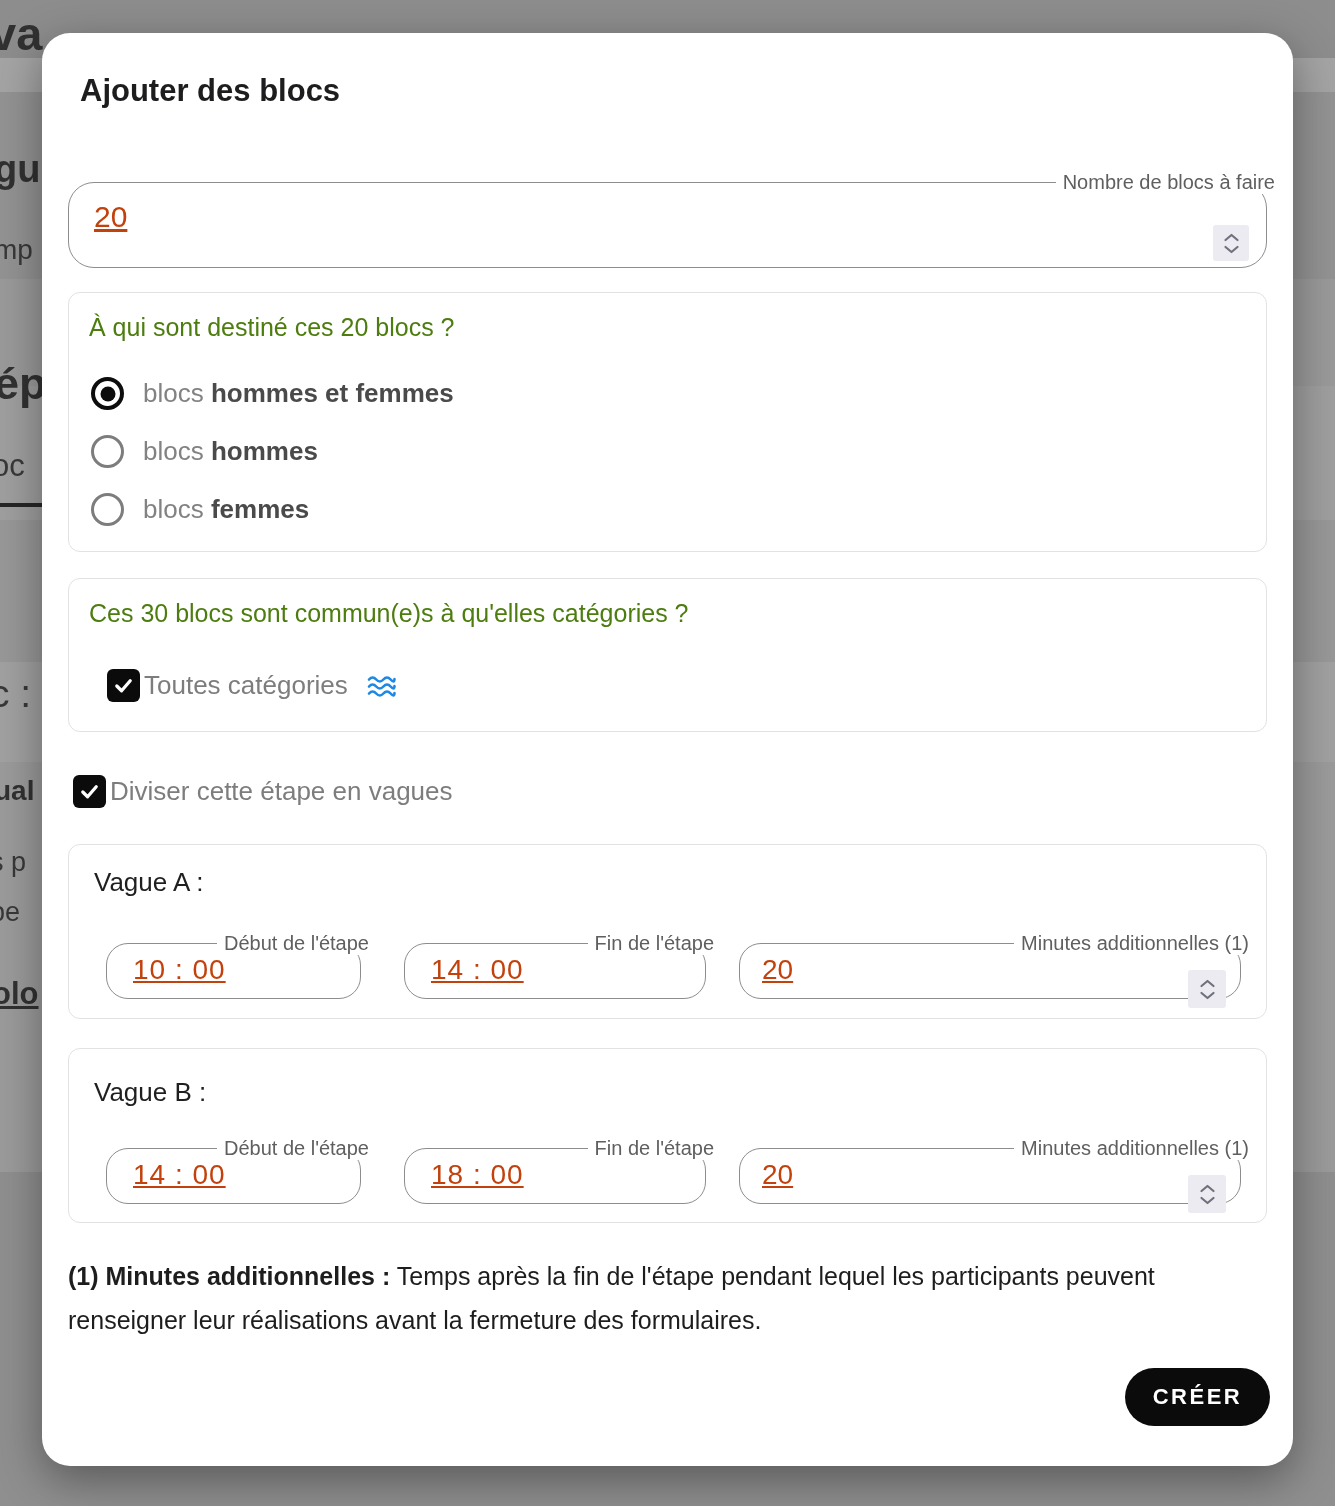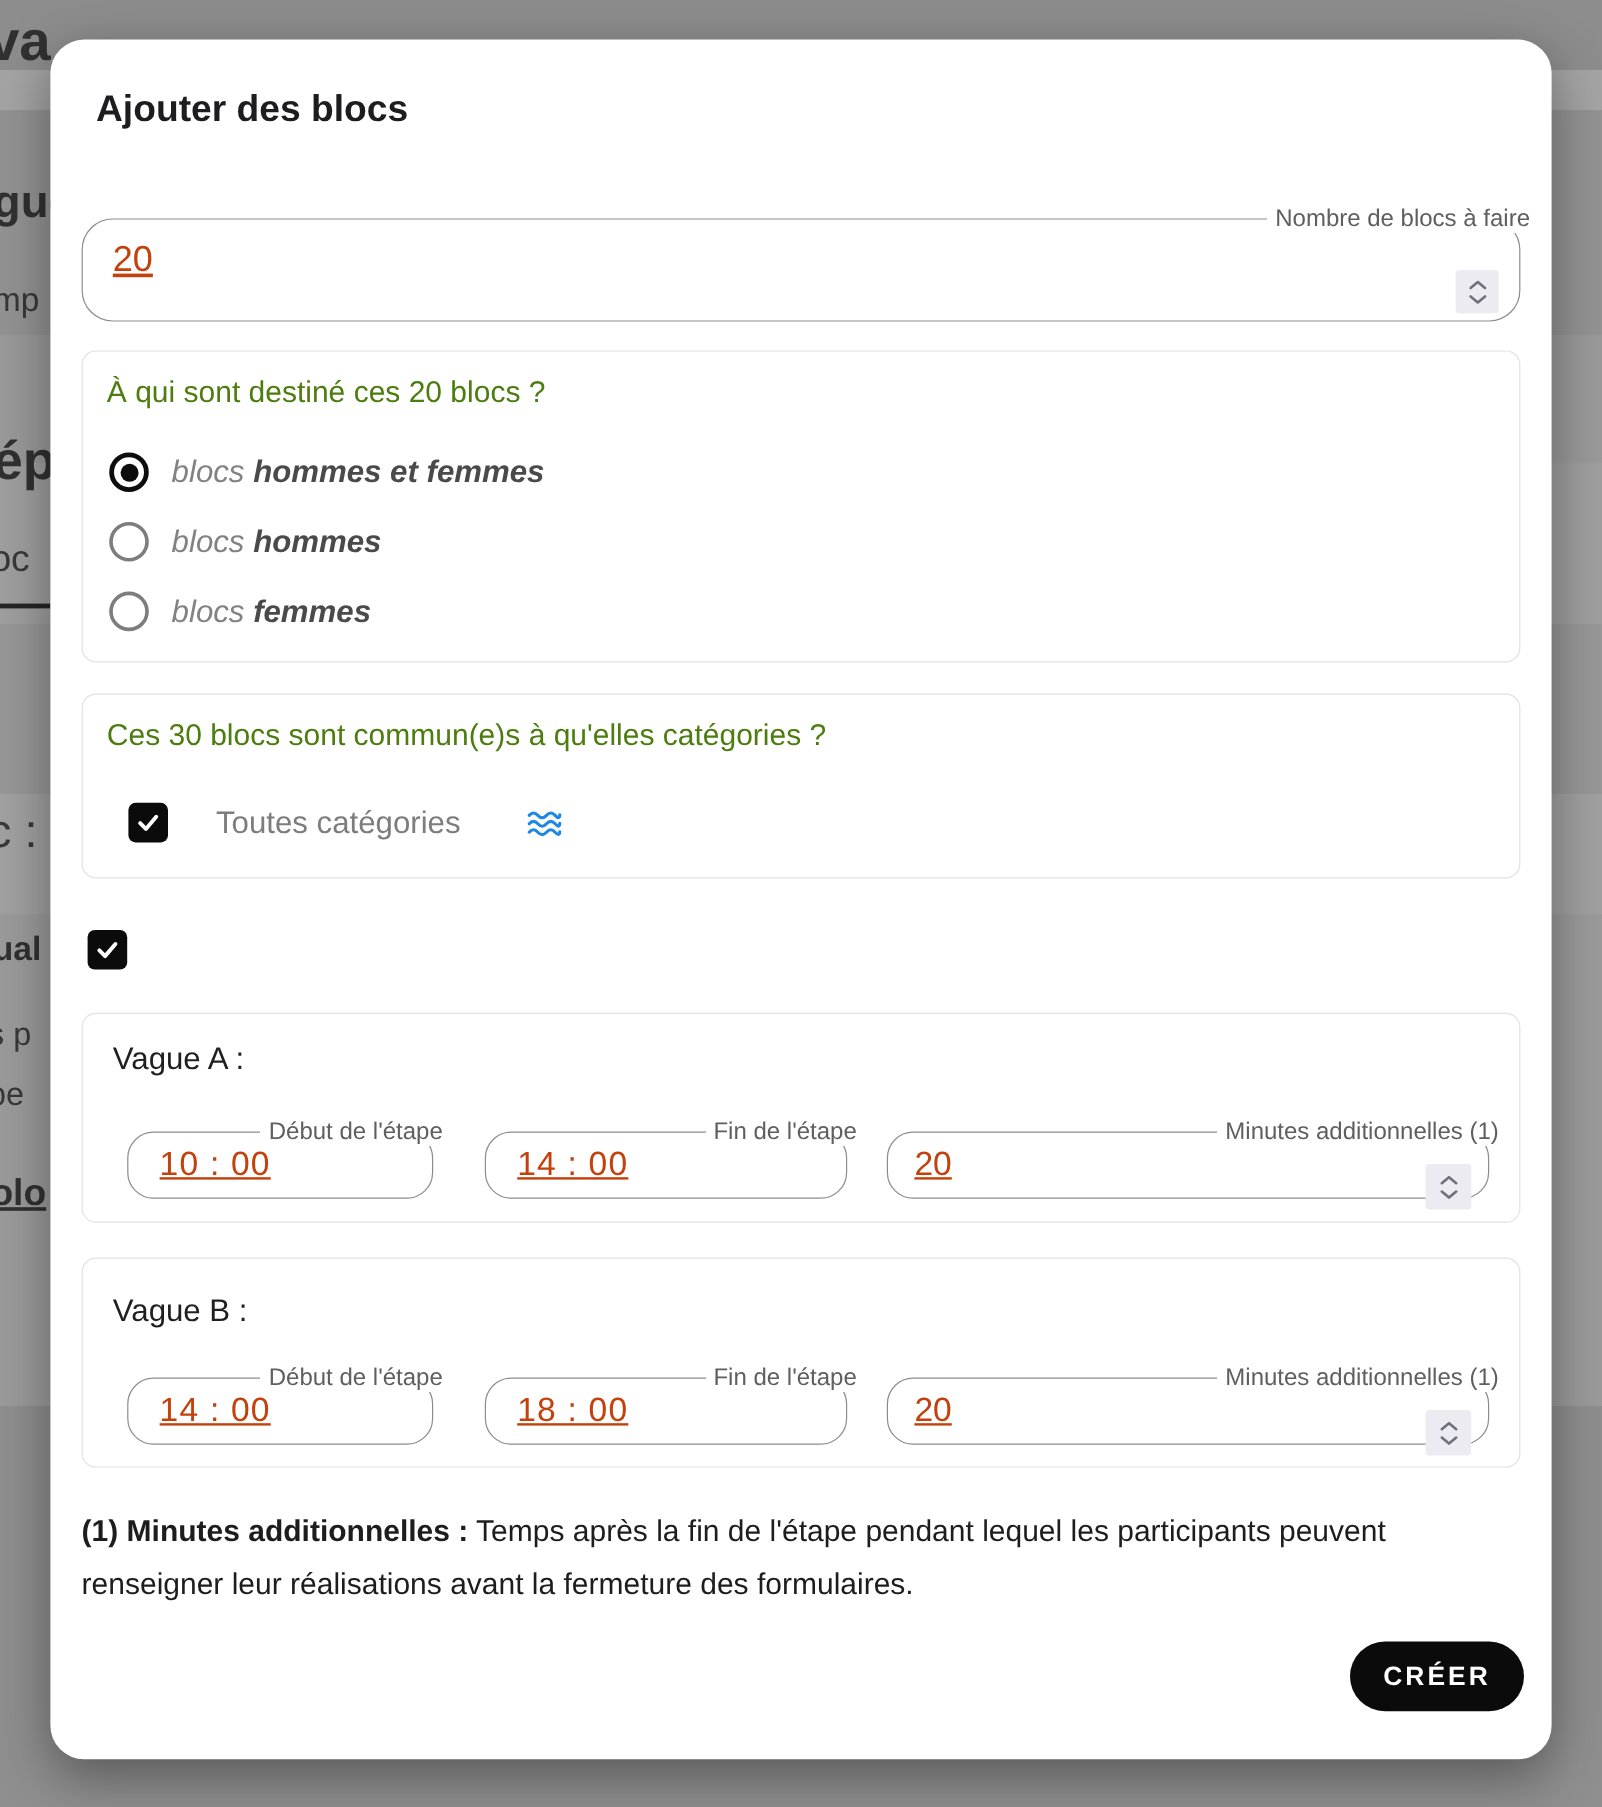--- a/index.html
+++ b/index.html
@@ -42,25 +42,25 @@
   .groupbox{
     position:absolute;box-sizing:border-box;
     border:1.5px solid #e2e2e2;border-radius:12px;background:#fff;
   }
   .question{position:absolute;left:20px;font-size:25px;color:#4d7c0f;}
 
   .radio-row{position:absolute;left:22px;display:flex;align-items:center;gap:19px;height:33px;}
   .radio{width:33px;height:33px;box-sizing:border-box;border-radius:50%;border:3.5px solid #7d7d7d;background:#fff;position:relative;flex:0 0 auto;}
   .radio.sel{border:4.5px solid #0d0d0d;}
   .radio.sel::after{content:"";position:absolute;left:50%;top:50%;width:15px;height:15px;transform:translate(-50%,-50%);border-radius:50%;background:#0d0d0d;}
-  .rlabel{font-size:26px;color:#828282;font-style:italic;}
+  .rlabel{font-size:26px;color:#828282;}
   .rlabel b{color:#4a4a4a;font-weight:bold;}
 
   .checkbox{width:33px;height:33px;background:#0b0b0b;border-radius:6px;display:flex;align-items:center;justify-content:center;flex:0 0 auto;}
-  .check-row{position:absolute;display:flex;align-items:center;gap:40px;}
+  .check-row{position:absolute;display:flex;align-items:center;gap:4px;}
   .clabel{font-size:26px;color:#7d7d7d;}
 
   .wave-title{position:absolute;left:25px;font-size:26px;color:#1f1f1f;}
 
   .spinner{
     position:absolute;background:#ebebf1;border-radius:3px;
     display:flex;flex-direction:column;align-items:center;justify-content:center;gap:3px;
   }
   .spin-big{width:36px;height:36px;right:17px;top:31px;}
   .spin-sm{width:38px;height:38px;right:14px;top:15px;}
@@ -147,20 +147,21 @@
       </span>
     </div>
   </div>
 
   <div class="check-row" style="left:31px;top:742px;">
     <span class="checkbox">
       <svg width="23" height="23" viewBox="0 0 24 24">
           <path d="M5 12.5 L10 17.5 L19 7" fill="none" stroke="#ffffff" stroke-width="3.4" stroke-linecap="round" stroke-linejoin="round"></path>
         </svg>
     </span>
+    <span class="clabel">Diviser cette étape en vagues</span>
   </div>
 
   <div class="groupbox" style="left:26px;top:811px;width:1199px;height:175px;">
     <div class="wave-title" style="top:22px;">Vague A :</div>
 
     <fieldset class="outl time" style="left:37px;top:86px;width:255px;height:68px;">
       <legend><span>Début de l'étape</span></legend>
       <div class="fval" style="left:26px;top:-1px;font-size:28px;letter-spacing:1px;">10 : 00</div>
     </fieldset>
 

